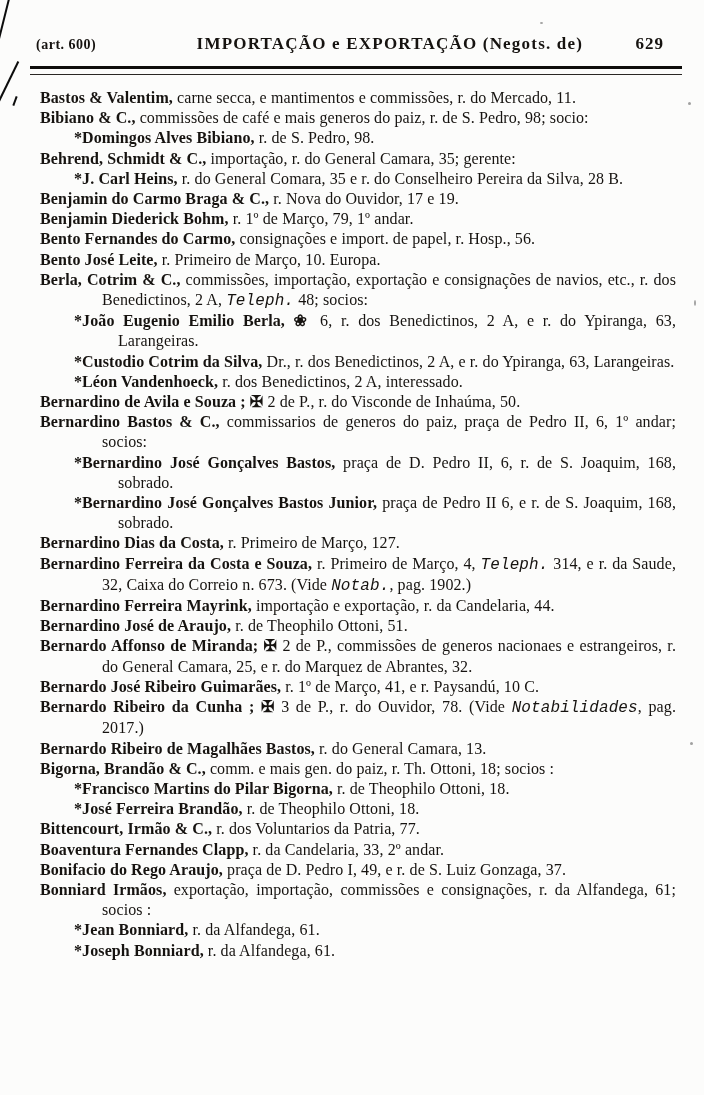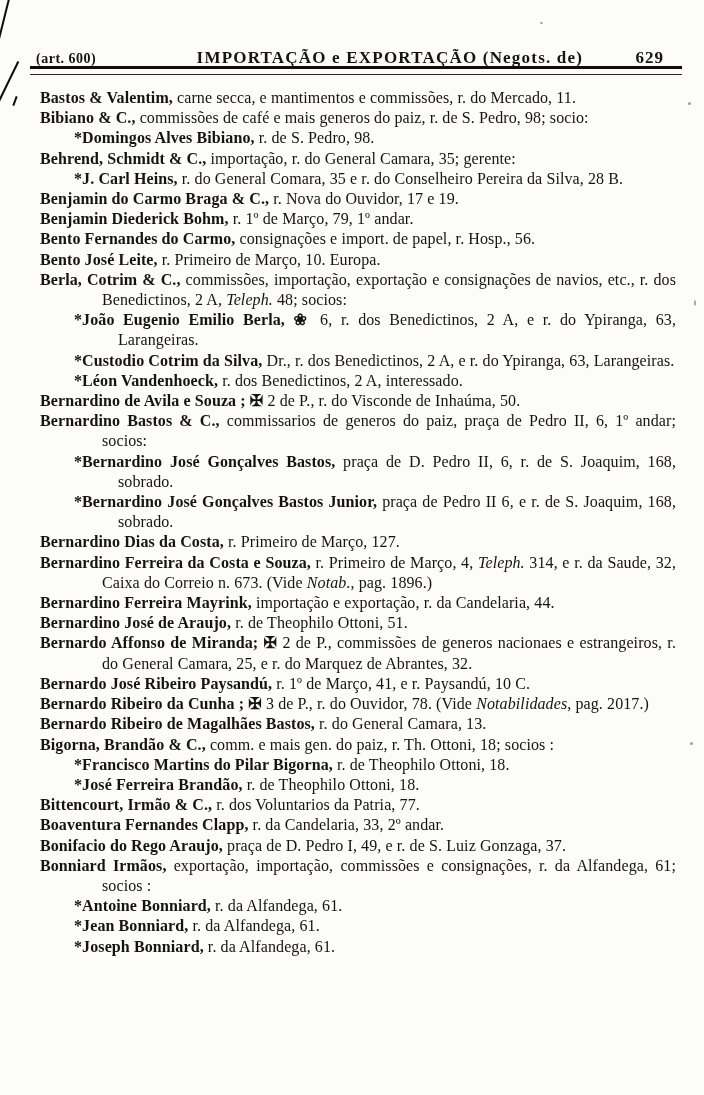--- a/index.html
+++ b/index.html
@@ -5,40 +5,40 @@
   html,body{margin:0;padding:0;}
   body{
     width:704px;height:1095px;overflow:hidden;position:relative;
     background:#fcfcfb;
     font-family:"Liberation Serif","DejaVu Serif",serif;
     color:#161310;
   }
   .page{position:relative;width:704px;height:1095px;overflow:hidden;}
   
   .header{
-    position:absolute;top:48px;left:36px;right:28px;
+    position:absolute;top:34px;left:36px;right:28px;
     display:flex;align-items:baseline;justify-content:space-between;
   }
   .header-left{font-size:14px;font-weight:bold;letter-spacing:.5px;white-space:nowrap;}
   .header-title{font-size:17px;font-weight:bold;letter-spacing:1.2px;white-space:nowrap;text-align:center;flex:1;padding-left:48px;}
   .header-page{font-size:17px;font-weight:bold;letter-spacing:1px;white-space:nowrap;margin-right:12px;}
   .header-rule{
     position:absolute;top:66px;left:30px;right:22px;height:5px;
     border-top:3px solid #0e0d0b;border-bottom:1px solid #2a2724;
   }
   
   .entries{
     position:absolute;top:88px;left:40px;right:28px;
     font-size:16px;line-height:20.2px;text-align:justify;
     letter-spacing:.1px;
   }
   p.entry{margin:0;padding-left:62px;text-indent:-62px;}
   p.entry.sub{margin-left:34px;padding-left:44px;text-indent:-44px;}
   .b{font-weight:bold;}
-  .i{font-style:italic;}
+  .i{font-style:italic;font-family:Liberation Mono, monospace;}
   .glyph{font-weight:bold;}
   
   .artifact{position:absolute;background:#0c0c0c;pointer-events:none;}
   .a1{left:-4px;top:-12px;width:2px;height:118px;transform:rotate(14deg);}
   .a2{left:2px;top:58px;width:2px;height:70px;transform:rotate(26deg);}
   .a3{left:14px;top:96px;width:2px;height:10px;transform:rotate(20deg);}
   .dot{position:absolute;border-radius:50%;background:#555;opacity:.55;pointer-events:none;}
 </style>
 </head>
 <body>
@@ -72,32 +72,31 @@
       <p class="entry"><span class="b">Bento José Leite,</span><span> r. Primeiro de Março, 10. Europa.</span></p>
       <p class="entry"><span class="b">Berla, Cotrim &amp; C.,</span><span> commissões, importação, exportação e consignações de navios, etc., r. dos Benedictinos, 2 A, </span><span class="i">Teleph.</span><span> 48; socios:</span></p>
       <p class="entry sub"><span class="b">*João Eugenio Emilio Berla,</span><span> </span><span class="glyph">❀</span><span> 6, r. dos Benedictinos, 2 A, e r. do Ypiranga, 63, Larangeiras.</span></p>
       <p class="entry sub"><span class="b">*Custodio Cotrim da Silva,</span><span> Dr., r. dos Benedictinos, 2 A, e r. do Ypiranga, 63, Larangeiras.</span></p>
       <p class="entry sub"><span class="b">*Léon Vandenhoeck,</span><span> r. dos Benedictinos, 2 A, interessado.</span></p>
       <p class="entry"><span class="b">Bernardino de Avila e Souza ;</span><span> </span><span class="glyph">✠</span><span> 2 de P., r. do Visconde de Inhaúma, 50.</span></p>
       <p class="entry"><span class="b">Bernardino Bastos &amp; C.,</span><span> commissarios de generos do paiz, praça de Pedro II, 6, 1º andar; socios:</span></p>
       <p class="entry sub"><span class="b">*Bernardino José Gonçalves Bastos,</span><span> praça de D. Pedro II, 6, r. de S. Joaquim, 168, sobrado.</span></p>
       <p class="entry sub"><span class="b">*Bernardino José Gonçalves Bastos Junior,</span><span> praça de Pedro II 6, e r. de S. Joaquim, 168, sobrado.</span></p>
       <p class="entry"><span class="b">Bernardino Dias da Costa,</span><span> r. Primeiro de Março, 127.</span></p>
-      <p class="entry"><span class="b">Bernardino Ferreira da Costa e Souza,</span><span> r. Primeiro de Março, 4, </span><span class="i">Teleph.</span><span> 314, e r. da Saude, 32, Caixa do Correio n. 673. (Vide </span><span class="i">Notab.</span><span>, pag. 1896.)</span></p>
+      <p class="entry"><span class="b">Bernardino Ferreira da Costa e Souza,</span><span> r. Primeiro de Março, 4, </span><span class="i">Teleph.</span><span> 314, e r. da Saude, 32, Caixa do Correio n. 673. (Vide </span><span class="i">Notab.</span><span>, pag. 1902.)</span></p>
       <p class="entry"><span class="b">Bernardino Ferreira Mayrink,</span><span> importação e exportação, r. da Candelaria, 44.</span></p>
       <p class="entry"><span class="b">Bernardino José de Araujo,</span><span> r. de Theophilo Ottoni, 51.</span></p>
       <p class="entry"><span class="b">Bernardo Affonso de Miranda;</span><span> </span><span class="glyph">✠</span><span> 2 de P., commissões de generos nacionaes e estrangeiros, r. do General Camara, 25, e r. do Marquez de Abrantes, 32.</span></p>
-      <p class="entry"><span class="b">Bernardo José Ribeiro Paysandú,</span><span> r. 1º de Março, 41, e r. Paysandú, 10 C.</span></p>
+      <p class="entry"><span class="b">Bernardo José Ribeiro Guimarães,</span><span> r. 1º de Março, 41, e r. Paysandú, 10 C.</span></p>
       <p class="entry"><span class="b">Bernardo Ribeiro da Cunha ;</span><span> </span><span class="glyph">✠</span><span> 3 de P., r. do Ouvidor, 78. (Vide </span><span class="i">Notabilidades</span><span>, pag. 2017.)</span></p>
       <p class="entry"><span class="b">Bernardo Ribeiro de Magalhães Bastos,</span><span> r. do General Camara, 13.</span></p>
       <p class="entry"><span class="b">Bigorna, Brandão &amp; C.,</span><span> comm. e mais gen. do paiz, r. Th. Ottoni, 18; socios :</span></p>
       <p class="entry sub"><span class="b">*Francisco Martins do Pilar Bigorna,</span><span> r. de Theophilo Ottoni, 18.</span></p>
       <p class="entry sub"><span class="b">*José Ferreira Brandão,</span><span> r. de Theophilo Ottoni, 18.</span></p>
       <p class="entry"><span class="b">Bittencourt, Irmão &amp; C.,</span><span> r. dos Voluntarios da Patria, 77.</span></p>
       <p class="entry"><span class="b">Boaventura Fernandes Clapp,</span><span> r. da Candelaria, 33, 2º andar.</span></p>
       <p class="entry"><span class="b">Bonifacio do Rego Araujo,</span><span> praça de D. Pedro I, 49, e r. de S. Luiz Gonzaga, 37.</span></p>
       <p class="entry"><span class="b">Bonniard Irmãos,</span><span> exportação, importação, commissões e consignações, r. da Alfandega, 61; socios :</span></p>
-      <p class="entry sub"><span class="b">*Antoine Bonniard,</span><span> r. da Alfandega, 61.</span></p>
       <p class="entry sub"><span class="b">*Jean Bonniard,</span><span> r. da Alfandega, 61.</span></p>
       <p class="entry sub"><span class="b">*Joseph Bonniard,</span><span> r. da Alfandega, 61.</span></p>
     </div>
 
 </div>
 
 </body></html>

